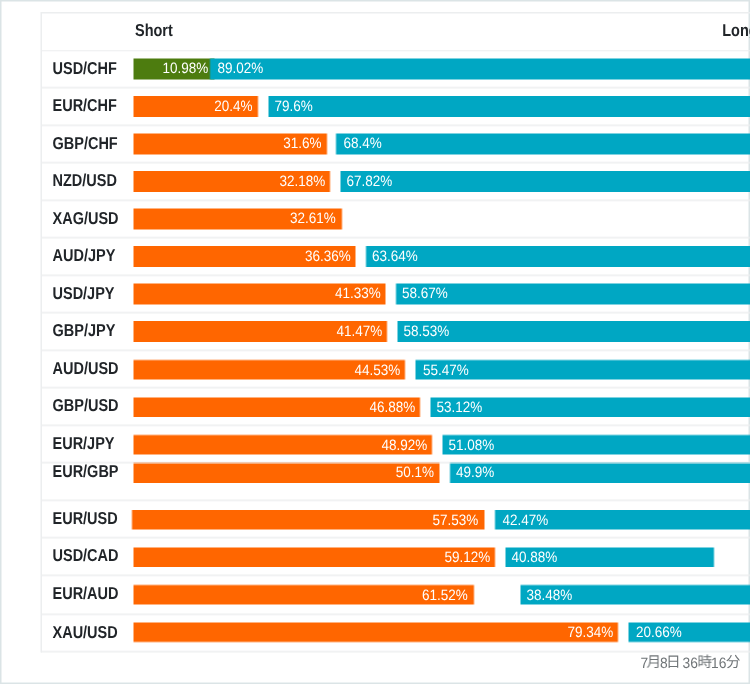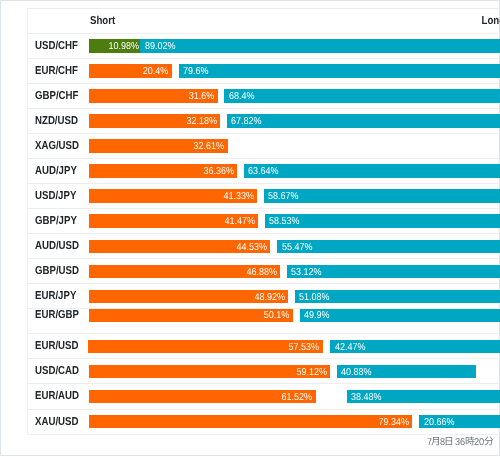--- a/index.html
+++ b/index.html
@@ -155,17 +155,17 @@
         <div class="rule" style="top: 375.46px;"></div>
         <div class="rule" style="top: 400.5px;"></div>
         <div class="rule" style="top: 425.54px;"></div>
       </div>
     <div id="stamp"><span class="sq">7</span><span class="cjk"><svg viewBox="0 -880 1000 1000" width="9.8" height="9.8">
             <path transform="scale(1,-1)" fill="#6f7477" d="M207 787V479C207 318 191 115 29 -27C46 -37 75 -65 86 -81C184 5 234 118 259 232H742V32C742 10 735 3 711 2C688 1 607 0 524 3C537 -18 551 -53 556 -76C663 -76 730 -75 769 -61C806 -48 821 -23 821 31V787ZM283 714H742V546H283ZM283 475H742V305H272C280 364 283 422 283 475Z"></path>
           </svg></span><span class="sq">8</span><span class="cjk"><svg viewBox="0 -880 1000 1000" width="9.8" height="9.8">
             <path transform="scale(1,-1)" fill="#6f7477" d="M253 352H752V71H253ZM253 426V697H752V426ZM176 772V-69H253V-4H752V-64H832V772Z"></path>
           </svg></span><span class="sp"></span><span class="sq">36</span><span class="cjk"><svg viewBox="0 -880 1000 1000" width="9.8" height="9.8">
             <path transform="scale(1,-1)" fill="#6f7477" d="M445 209C496 156 550 82 572 33L636 72C613 122 556 193 505 244ZM631 841V721H421V654H631V527H379V459H763V346H384V279H763V10C763 -5 758 -9 742 -9C726 -10 669 -10 608 -8C619 -29 630 -59 633 -79C714 -79 764 -78 796 -66C827 -55 837 -34 837 9V279H954V346H837V459H964V527H705V654H922V721H705V841ZM291 416V185H146V416ZM291 484H146V706H291ZM76 775V35H146V117H362V775Z"></path>
-          </svg></span><span class="sq">20</span><span class="cjk"><svg viewBox="0 -880 1000 1000" width="9.8" height="9.8">
+          </svg></span><span class="sq">16</span><span class="cjk"><svg viewBox="0 -880 1000 1000" width="9.8" height="9.8">
             <path transform="scale(1,-1)" fill="#6f7477" d="M324 820C262 665 151 527 23 442C41 428 74 399 88 383C213 478 331 628 404 797ZM673 822 601 793C676 644 803 482 914 392C928 413 956 442 977 458C867 535 738 687 673 822ZM187 462V389H392C370 219 314 59 76 -19C93 -35 115 -65 125 -85C382 8 446 190 473 389H732C720 135 705 35 679 9C669 -1 657 -4 637 -4C613 -4 552 -3 486 3C500 -18 509 -50 511 -72C574 -76 636 -77 670 -74C704 -71 727 -64 747 -38C782 0 796 115 811 426C812 436 812 462 812 462Z"></path>
           </svg></span></div>
   </div>
 </div>
 
 </body></html>

